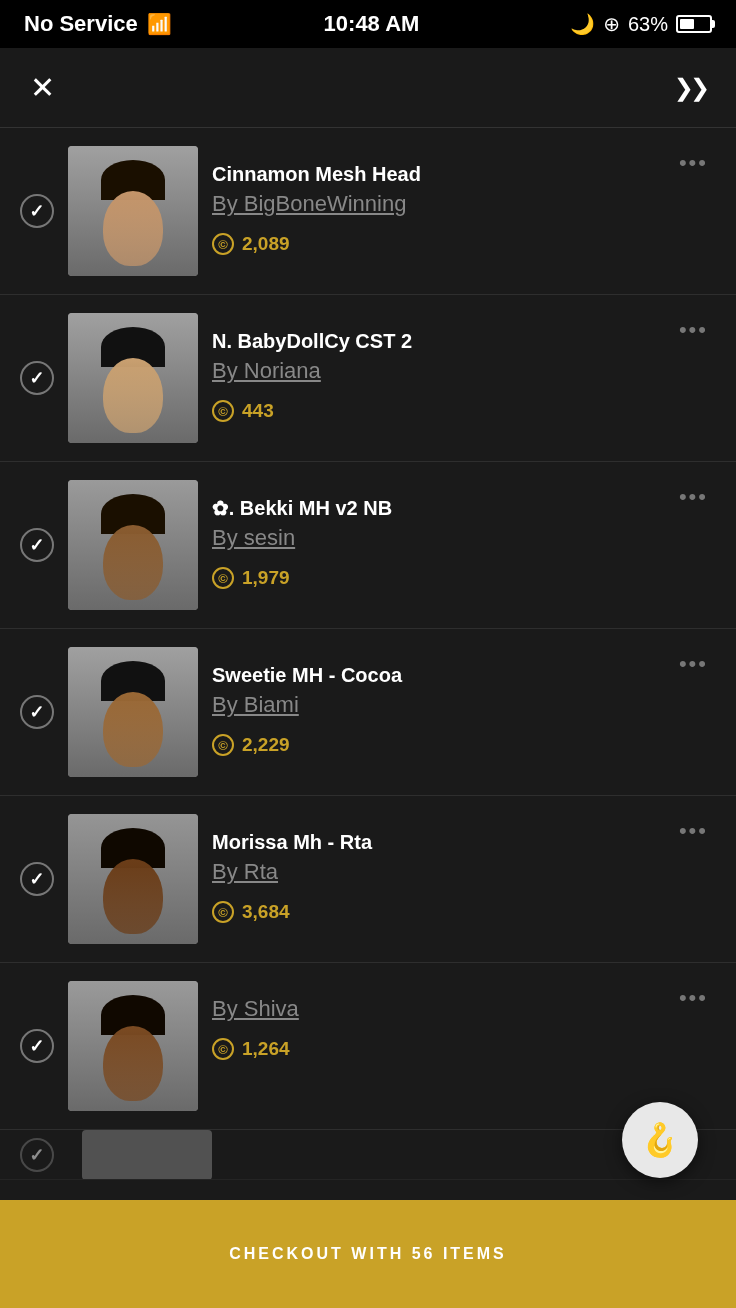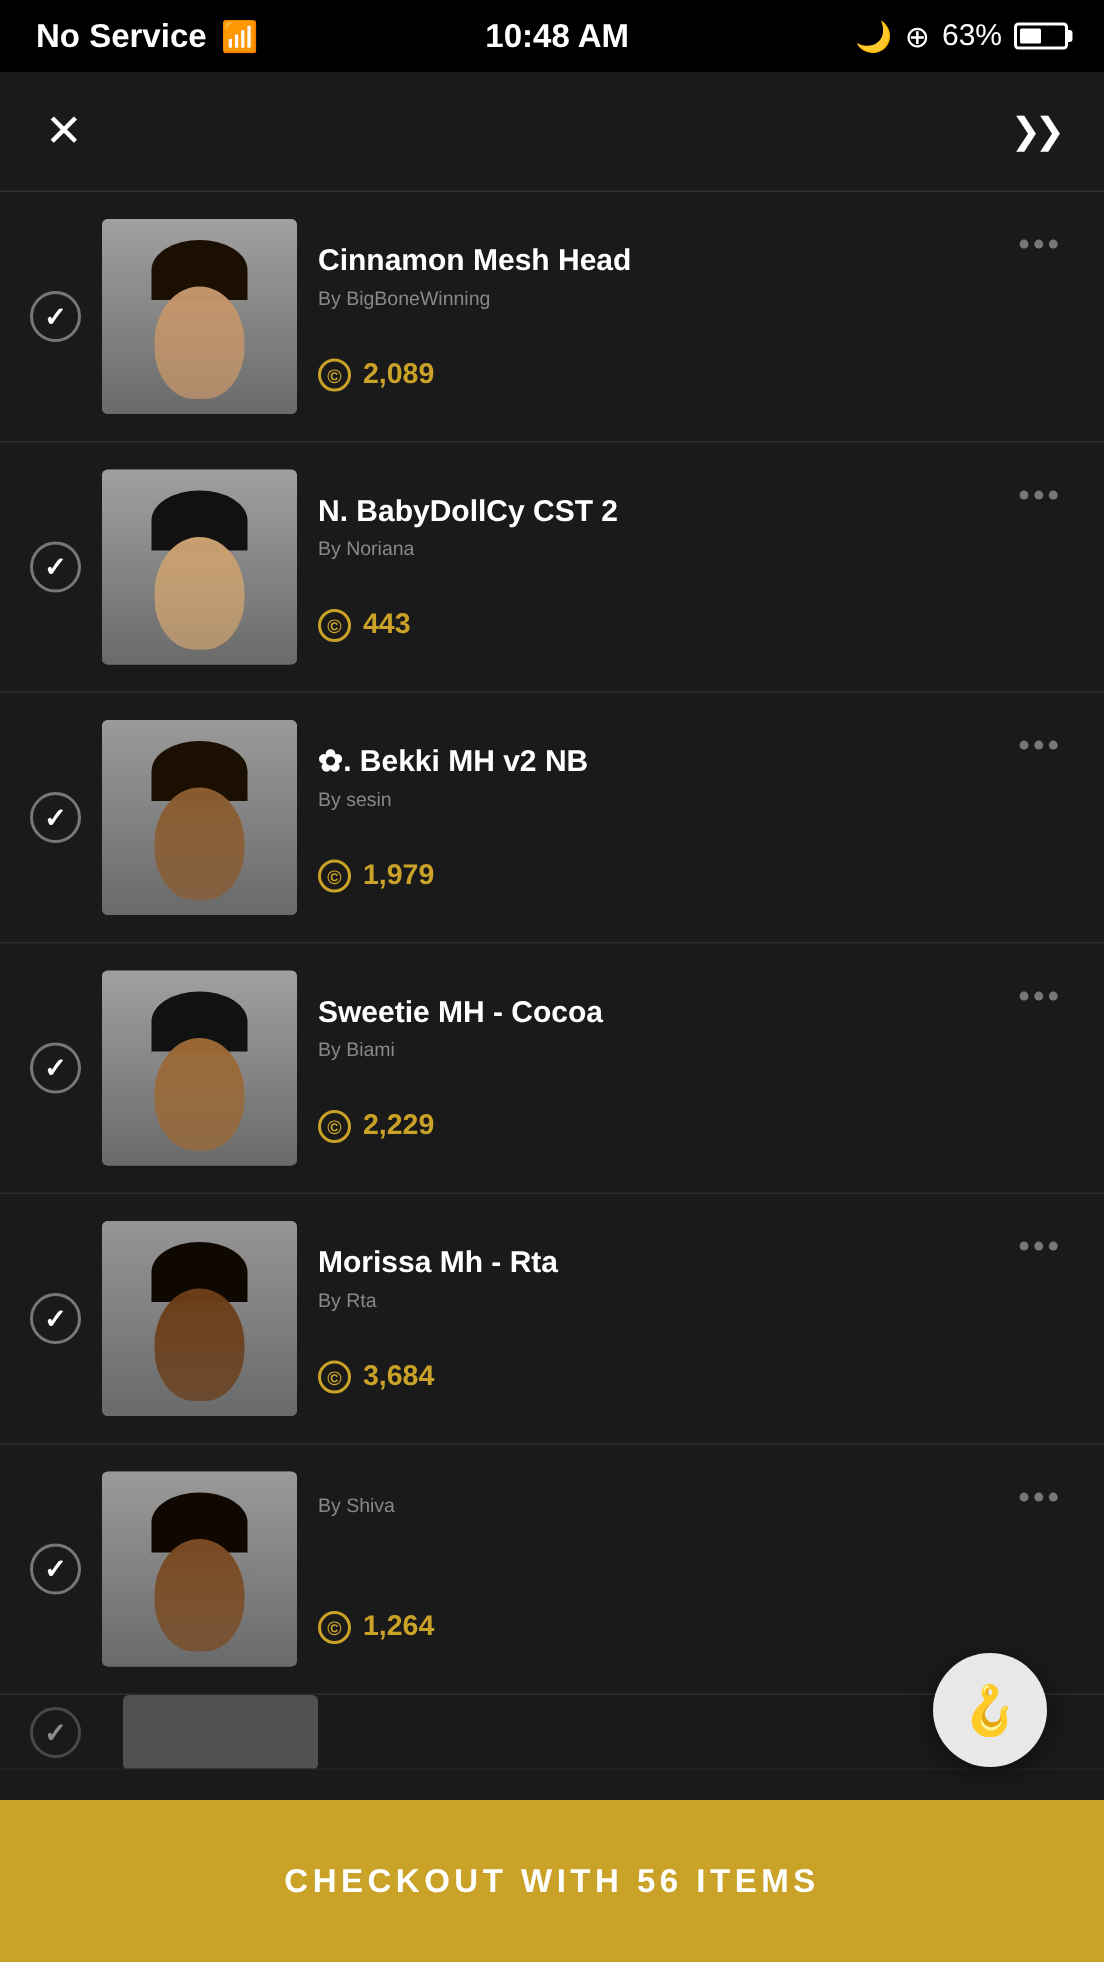--- a/index.html
+++ b/index.html
@@ -170,34 +170,35 @@
       position: absolute;
       top: 14px;
       left: 50%;
       transform: translateX(-50%);
     }
 
     .item-details {
       flex: 1;
       display: flex;
       flex-direction: column;
-      justify-content: space-between;
+      justify-content: flex-start;
       min-height: 100px;
     }
     .item-name {
       font-size: 20px;
       font-weight: 600;
       color: #fff;
       line-height: 1.3;
       margin-bottom: 4px;
     }
     .item-creator {
-      font-size: 13px;
+      font-size: 22px;
       color: #888;
       margin-bottom: 16px;
+      text-decoration: underline;
     }
     .item-price {
       display: flex;
       align-items: center;
       gap: 8px;
       font-size: 19px;
       font-weight: 600;
       color: #c9a227;
     }
     .coin-icon {
@@ -252,21 +253,21 @@
       width: 736px;
       height: 108px;
       background: #c9a227;
       display: flex;
       align-items: center;
       justify-content: center;
       cursor: pointer;
       z-index: 99;
     }
     .checkout-label {
-      font-size: 22px;
+      font-size: 16px;
       font-weight: 800;
       letter-spacing: 3px;
       color: #fff;
       text-align: left;
     }
 
     
     .partial-item {
       height: 30px;
       overflow: hidden;

